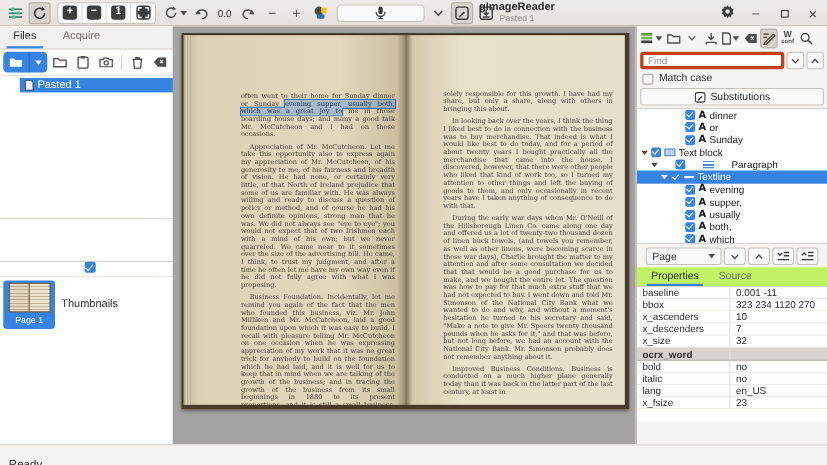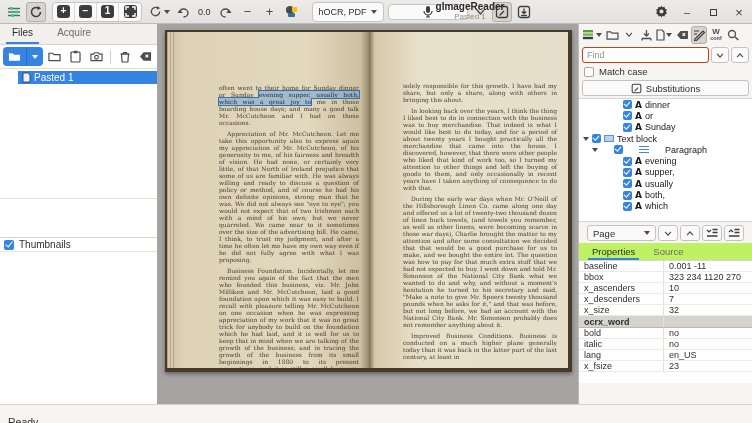--- a/index.html
+++ b/index.html
@@ -47,21 +47,21 @@
   .bluebtn { display:flex; height:19px; background:#3584e4; border-radius:4px; overflow:hidden; }
   .bluebtn .half { display:flex; align-items:center; justify-content:center; padding:0 5px; }
   .bluebtn .half + .half { border-left:1px solid #2a6cc0; }
   .bluebtn .chev { border-top-color:#fff; }
   .sibtn { width:19px; height:19px; display:flex; align-items:center; justify-content:center; border-radius:3px; color:#4c4c4c; }
   .vsep { width:1px; height:14px; background:#d3cfc9; margin:0 2px; }
   .ftree { padding-top:2px; height:130px; border-bottom:1px solid #e2dfda; }
   .frow { height:13px; display:flex; align-items:center; gap:3px; font-size:10px; padding-left:5px; }
   .frow .arrow { width:0; height:0; border-left:3.5px solid transparent; border-right:3.5px solid transparent; border-top:4.5px solid #4c4c4c; }
   .frow.sel { background:#3584e4; color:#fff; margin-left:18px; padding-left:4px; }
-  .thumbhead { height:15px; display:flex; align-items:center; gap:5px; padding-left:4px; border-top:1px solid #d8d4cf; border-bottom:1px solid #e9e6e2; font-size:10px; margin-top:38px; }
+  .thumbhead { height:15px; display:flex; align-items:center; gap:23px; padding-left:4px; border-top:1px solid #d8d4cf; border-bottom:1px solid #e9e6e2; font-size:10px; margin-top:38px;flex-direction:column; }
   .cb { width:10px; height:10px; border-radius:2px; background:#3584e4; position:relative; flex:0 0 auto; }
   .cb::after { content:""; position:absolute; left:2.5px; top:0.5px; width:3px; height:6px;
     border:solid #fff; border-width:0 1.5px 1.5px 0; transform:rotate(40deg); }
   .cb.un { background:#fff; border:1px solid #aaa49d; }
   .cb.un::after { display:none; }
   .thumbtile { width:47px; height:44px; margin:3px 0 0 3px; background:#3584e4; border-radius:3px;
     display:flex; flex-direction:column; align-items:center; padding-top:2px; }
   .minibook { width:38px; height:27px; display:flex; background:#6b5a42; padding:1px; }
   .minipage { flex:1; background:repeating-linear-gradient(#e2d7bd 0 2px, #b9ab8b 2px 3px); }
   .minipage + .minipage { margin-left:1px; background:repeating-linear-gradient(#ece3cd 0 2px, #c3b595 2px 3px); }
@@ -85,21 +85,21 @@
   .hl { background:rgba(90,150,220,.45); outline:1px solid #2f6fc0; color:#203048; }
 
   
   .rpanel { position:absolute; left:578px; top:24px; width:174px; height:380px; background:#f6f5f4; border-left:1px solid #bfbab4; }
   .otools { height:21px; display:flex; align-items:center; gap:1px; padding:0 2px; }
   .obtn { height:18px; min-width:16px; display:flex; align-items:center; justify-content:center; border-radius:3px; color:#4c4c4c; border:1px solid transparent; }
   .obtn.pressed { background:#d7d3ce; border-color:#b3aea7; }
   .wconf { display:flex; flex-direction:column; align-items:center; line-height:1; font-weight:bold; }
   .wconf .w1 { font-size:8px; } .wconf .w2 { font-size:5.5px; }
   .findrow { display:flex; gap:2px; padding:2px 3px 0; }
-  .findrow input { flex:1; height:16px; border:1px solid #c2410c; border-radius:3px; padding:0 4px;
+  .findrow input { flex:1; height:16px; border:3px solid #c2410c; border-radius:3px; padding:0 4px;
     font-size:9px; font-family:"Liberation Sans",sans-serif; color:#2e2e2e; background:#fff; }
   .findrow input::placeholder { color:#9a948d; }
   .smbtn { width:20px; height:16px; background:#fbfafa; border:1px solid #c6c1bb; border-radius:3px;
     display:flex; align-items:center; justify-content:center; color:#4c4c4c; }
   .matchrow { display:flex; align-items:center; gap:5px; padding:3px 0 2px 5px; font-size:9.5px; }
   .subsbtn { margin:1px 3px 2px; height:16px; background:#fbfafa; border:1px solid #c6c1bb; border-radius:3px;
     display:flex; align-items:center; justify-content:center; gap:4px; font-size:9.5px; }
   .otree { height:124px; background:#fff; border-top:1px solid #d8d4cf; border-bottom:1px solid #d8d4cf; overflow:hidden; }
   .trow { height:11.3px; display:flex; align-items:center; gap:3px; font-size:9px; color:#1a1a1a; }
   .trow .arr { width:0; height:0; border-left:3px solid transparent; border-right:3px solid transparent; border-top:4px solid #4c4c4c; flex:0 0 auto; }
@@ -209,24 +209,20 @@
     <div class="tbtn" style="font-size:13px">+</div>
     <div class="tbtn">
       <span>
         <svg width="15" height="15" viewBox="0 0 15 15">
             <circle cx="6" cy="6" r="4" fill="#4a4a4a"></circle>
             <rect x="8" y="3" width="5" height="5" fill="#f5c211"></rect>
             <rect x="4" y="9" width="7" height="4" rx="1" fill="#356f9e"></rect>
           </svg>
       </span>
     </div>
-    <div class="combo-btn" style="margin-left:8px">
-      <span>hOCR, PDF</span>
-      <span class="chev"></span>
-    </div>
     <div class="recognize-btn" style="margin-left:2px">
       <span>
         <svg width="10" height="13" viewBox="0 0 10 13">
             <rect x="3" y="1" width="4" height="7" rx="2" fill="#3c3c3c"></rect>
             <path d="M1 6a4 4 0 0 0 8 0M5 10v2M3 12h4" stroke="#3c3c3c" stroke-width="1.2" fill="none"></path>
           </svg>
       </span>
       <span class="recognize-text">
         <span class="r1">Recognize</span>
         <span class="r2">English [eng] (en_US)</span>
@@ -327,20 +323,27 @@
       <div class="frow sel">
         <svg width="9" height="11" viewBox="0 0 9 11">
             <path d="M1 1h5l2 2v7H1z" fill="#eef" stroke="#234" stroke-width="0.8"></path>
           </svg>
         <span>Pasted 1</span>
       </div>
     </div>
     <div class="thumbhead">
       <span class="cb"></span>
       <span>Thumbnails</span>
+    </div>
+    <div class="thumbtile">
+      <div class="minibook">
+        <div class="minipage"></div>
+        <div class="minipage"></div>
+      </div>
+      <div class="cap">Page 1</div>
     </div>
   </div>
 
   <div class="docarea">
     <div class="book">
       <div class="pageL">
         <div class="booktext">
           <p><span>often went to their home for Sunday dinner or Sunday </span><span class="hl">evening supper, usually both, which was a great joy to</span><span> me in those boarding house days; and many a good talk Mr. McCutcheon and I had on those occasions.</span></p>
           <p class="ind">Appreciation of Mr. McCutcheon. Let me take this opportunity also to express again my appreciation of Mr. McCutcheon, of his generosity to me, of his fairness and breadth of vision. He had none, or certainly very little, of that North of Ireland prejudice that some of us are familiar with. He was always willing and ready to discuss a question of policy or method, and of course he had his own definite opinions, strong man that he was. We did not always see "eye to eye"; you would not expect that of two Irishmen each with a mind of his own; but we never quarreled. We came near to it sometimes over the size of the advertising bill. He came, I think, to trust my judgment, and after a time he often let me have my own way even if he did not fully agree with what I was proposing.</p>
           <p class="ind">Business Foundation. Incidentally, let me remind you again of the fact that the men who founded this business, viz. Mr. John Milliken and Mr. McCutcheon, laid a good foundation upon which it was easy to build. I recall with pleasure telling Mr. McCutcheon on one occasion when he was expressing appreciation of my work that it was no great trick for anybody to build on the foundation which he had laid, and it is well for us to keep that in mind when we are talking of the growth of the business; and in tracing the growth of the business from its small beginnings in 1880 to its present proportions, and it is still a small business, you will understand I am sure that I am not claiming that I have been</p>
@@ -461,20 +464,26 @@
           <span class="cb"></span>
           <span class="blockicon"></span>
           <span>Text block</span>
         </div>
       <div class="trow lv1">
           <span class="arr"></span>
           <span class="cb"></span>
           <span class="paraicon"></span>
           <span>Paragraph</span>
         </div>
+      <div class="trow lv2 sel">
+          <span class="arr"></span>
+          <span class="cb"></span>
+          <span class="lineicon"></span>
+          <span>Textline</span>
+        </div>
       <div class="trow lv3">
           <span class="cb"></span>
           <span class="wicon">A</span>
           <span>evening</span>
         </div>
       <div class="trow lv3">
           <span class="cb"></span>
           <span class="wicon">A</span>
           <span>supper,</span>
         </div>

